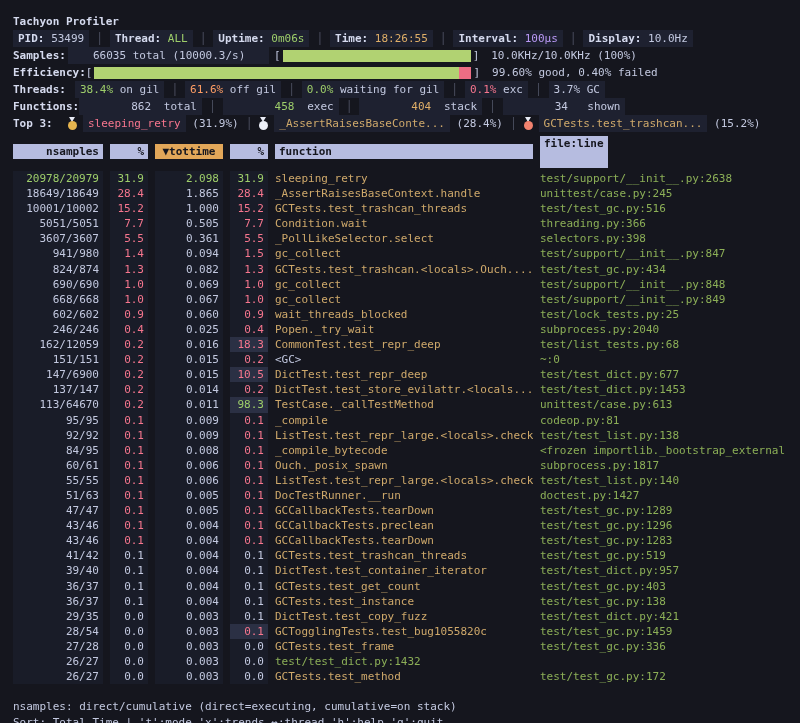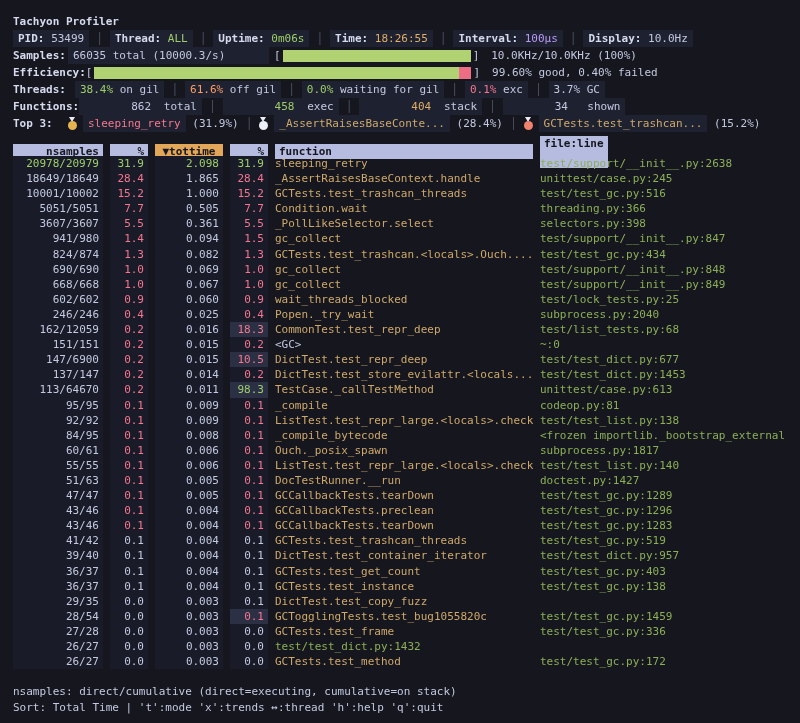--- a/index.html
+++ b/index.html
@@ -26,32 +26,32 @@
   .c-orange{color:var(--orange);} .c-amber{color:var(--amber);} .c-purple{color:var(--purple);}
   .c-tan{color:var(--tan);}
   .bracket{color:var(--fg);flex:none;}
   .bar{display:inline-flex;height:12px;background:var(--bg);flex:none;align-items:stretch;}
   .samples-bar{width:188px;margin:0 2px;}
   .eff-bar{width:377px;margin:0 2px;}
   .barseg{display:inline-block;height:12px;}
   .seg-good{background:var(--bargreen);}
   .seg-bad{background:var(--barred);}
   .bartext{margin-left:12px;}
-  .sampbox{background:var(--boxbg);display:inline-block;width:201px;padding-left:5px;box-sizing:border-box;margin-right:5px;flex:none;}
+  .sampbox{background:var(--boxbg);display:inline-block;width:201px;padding-left:25px;box-sizing:border-box;margin-right:5px;flex:none;}
   .num{display:inline-block;min-width:26px;text-align:left;margin-left:47px;}
   .medal{position:relative;display:inline-block;width:9px;height:13px;margin-right:6px;flex:none;}
   .medal .rib{position:absolute;left:1px;top:0;width:0;height:0;border-left:3.5px solid transparent;border-right:3.5px solid transparent;border-top:5.5px solid #e8ebf5;}
   .medal .disc{position:absolute;left:0;bottom:0;width:9px;height:9px;border-radius:50%;}
   .c-gold .disc{background:#e5b44e;}
   .c-silver .disc{background:#eceff8;}
   .c-bronze .disc{background:#f2826e;}
   .fnbox{background:var(--boxbg);padding:0 5px;}
   
   .grid{display:grid;grid-template-columns:90px 38px 68px 38px 258px auto;column-gap:7px;height:15.1px;line-height:15.1px;align-items:center;}
-  .thead{margin-top:3px;height:17px;line-height:17px;margin-bottom:4px;}
+  .thead{margin-top:3px;height:17px;line-height:17px;margin-bottom:19px;}
   .th{background:var(--hdrbg);color:#15161e;font-weight:bold;padding:0 4px;height:15px;line-height:15px;}
   .th.r{text-align:right;}
   .th-sort{background:var(--sortbg);text-align:center;}
   .th-file{background:none;padding:0;}
   .th-file span{background:var(--hdrbg);color:#15161e;font-weight:bold;padding:0 4px;display:inline-block;height:32px;line-height:15px;}
   .cnum{text-align:right;background:var(--stripe);padding:0 4px;white-space:nowrap;}
   .cnum.hl{background:var(--hl);}
   .cfn{white-space:nowrap;overflow:hidden;}
   .cfl{color:var(--filegreen);white-space:nowrap;overflow:hidden;}
   .footer{margin-top:14px;}
@@ -443,20 +443,21 @@
         <div class="cfn c-tan">GCTests.test_instance</div>
         <div class="cfl">test/test_gc.py:138</div>
       </div>
 
       <div class="grid">
         <div class="cnum c-fg">29/35</div>
         <div class="cnum c-fg">0.0</div>
         <div class="cnum c-fg">0.003</div>
         <div class="cnum c-fg">0.1</div>
         <div class="cfn c-tan">DictTest.test_copy_fuzz</div>
+        <div class="cfl">test/test_dict.py:421</div>
       </div>
 
       <div class="grid">
         <div class="cnum c-fg">28/54</div>
         <div class="cnum c-fg">0.0</div>
         <div class="cnum c-fg">0.003</div>
         <div class="cnum c-red hl">0.1</div>
         <div class="cfn c-tan">GCTogglingTests.test_bug1055820c</div>
         <div class="cfl">test/test_gc.py:1459</div>
       </div>

